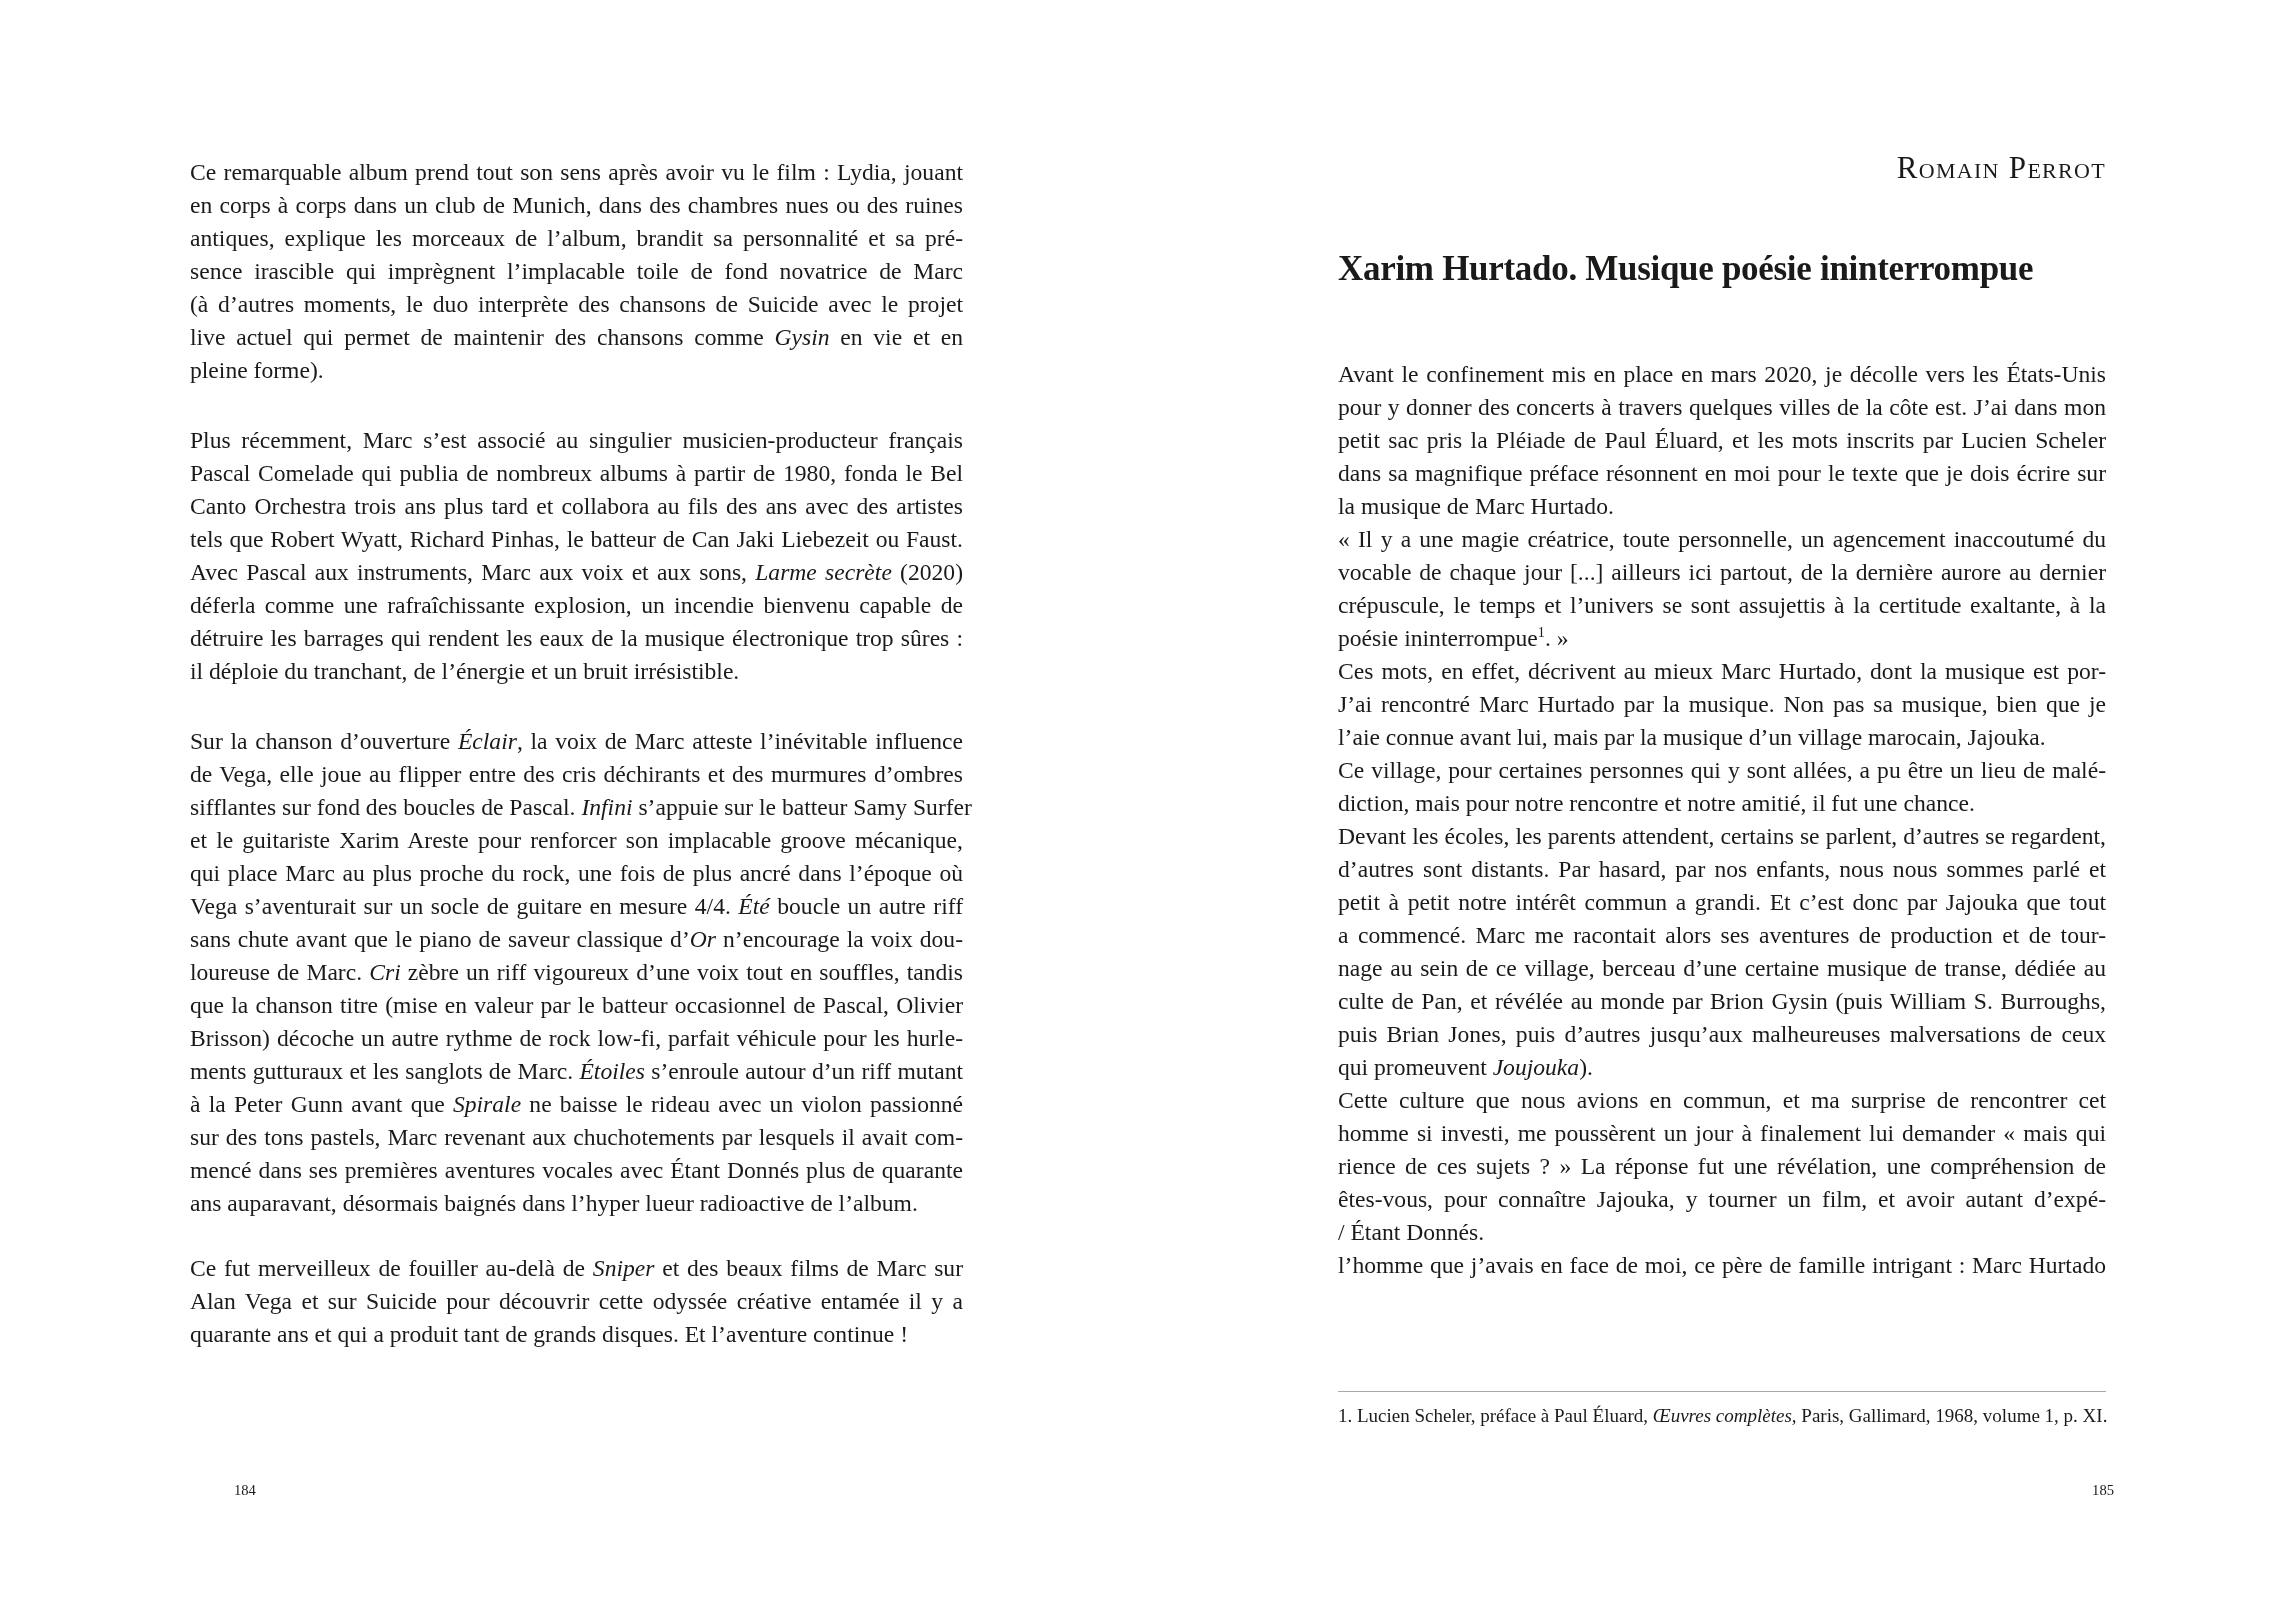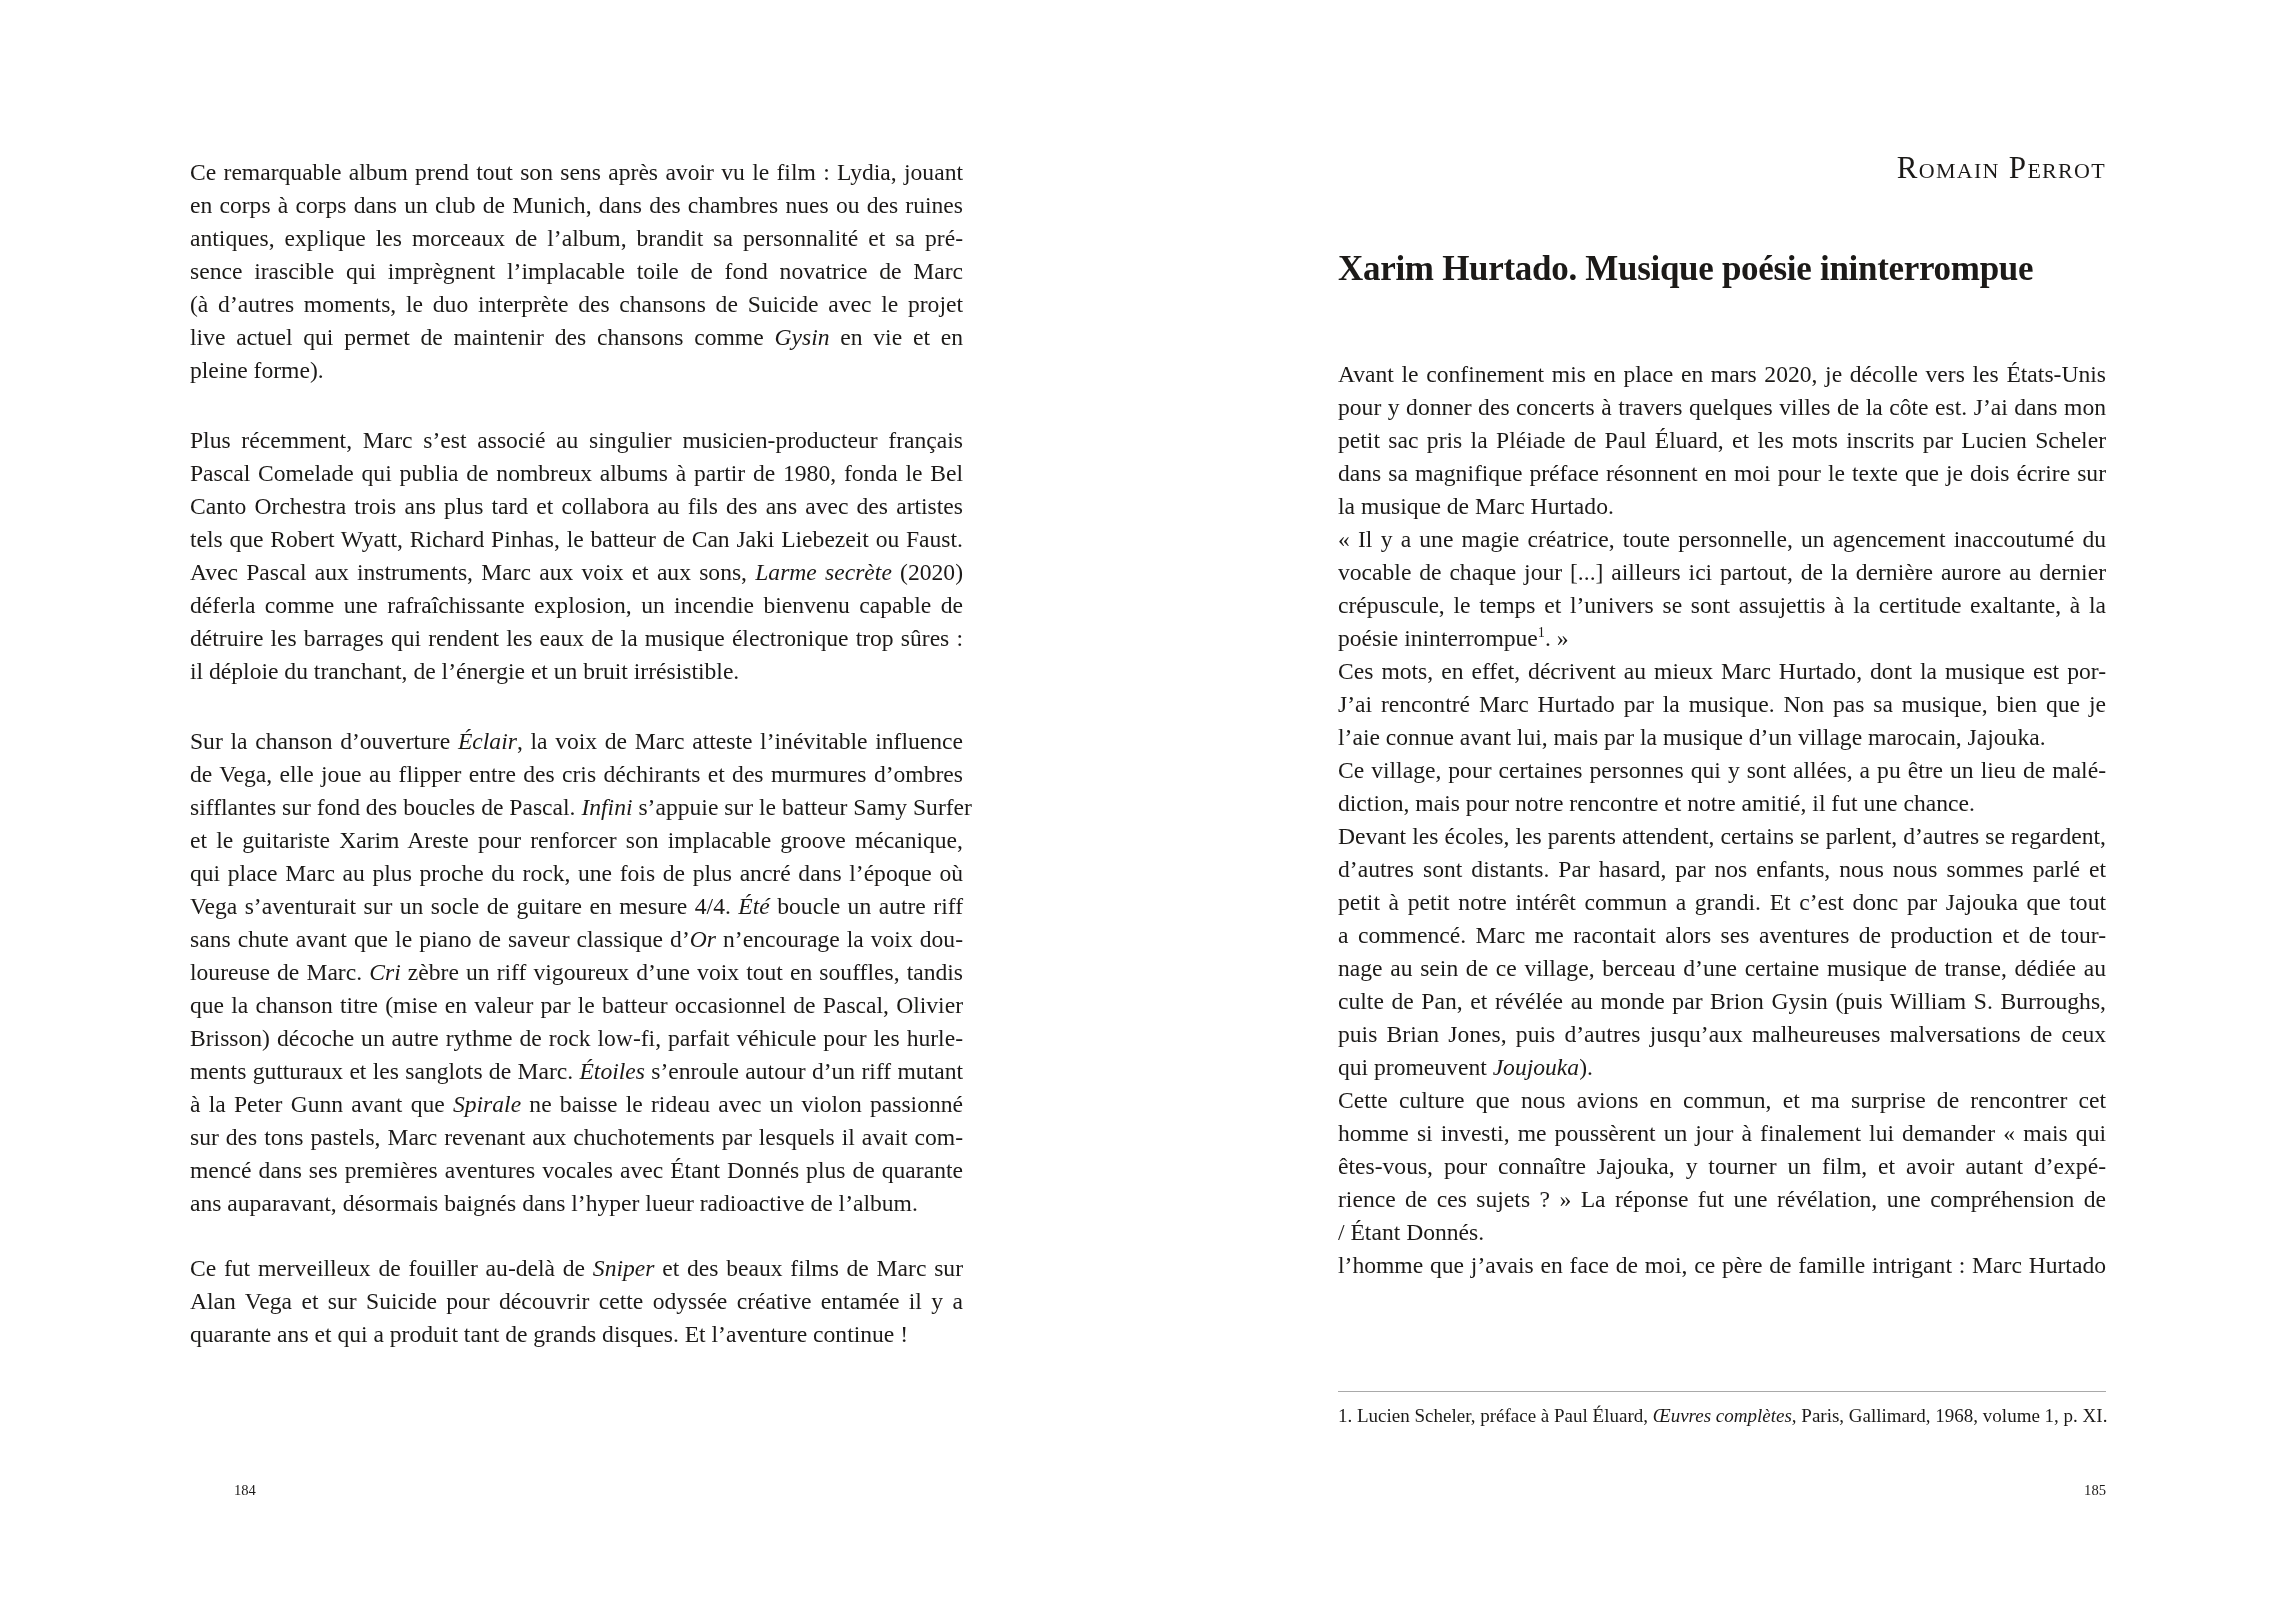--- a/index.html
+++ b/index.html
@@ -1,18 +1,18 @@
 <!DOCTYPE html>
 <html style="font-size:13.7px"><head>
 <meta charset="utf-8">
 <style>
   html, body { margin: 0; padding: 0; background: #ffffff; }
   body { width: 2295px; height: 1621px; position: relative; overflow: hidden;
          font-family: "Liberation Serif", "DejaVu Serif", serif; color: #1c1a18; }
-  .page { position: absolute; top: 0; height: 1621px; }
+  .page { position: absolute; top: 0; height: 1621px; padding-left: 8px; }
   .page-left { left: 0; width: 1147px; }
   .page-right { left: 1147px; width: 1148px; }
   .col { position: absolute; width: 773px; }
   .col-left { left: 190px; }
   .col-right { left: 191px; width: 768px; }
   .para { position: absolute; left: 0; width: 100%; }
   .line { display: block; height: 33px; line-height: 33px; font-size: 23.6px;
           text-align: justify; text-align-last: justify; white-space: nowrap;
           overflow: visible; }
   .line.last { text-align-last: left; }
@@ -102,22 +102,22 @@
         <span class="line">Devant les écoles, les parents attendent, certains se parlent, d’autres se regardent,</span>
         <span class="line">d’autres sont distants. Par hasard, par nos enfants, nous nous sommes parlé et</span>
         <span class="line">petit à petit notre intérêt commun a grandi. Et c’est donc par Jajouka que tout</span>
         <span class="line">a commencé. Marc me racontait alors ses aventures de production et de tour-</span>
         <span class="line">nage au sein de ce village, berceau d’une certaine musique de transe, dédiée au</span>
         <span class="line">culte de Pan, et révélée au monde par Brion Gysin (puis William S. Burroughs,</span>
         <span class="line">puis Brian Jones, puis d’autres jusqu’aux malheureuses malversations de ceux</span>
         <span class="line last">qui promeuvent <i>Joujouka</i>).</span>
         <span class="line">Cette culture que nous avions en commun, et ma surprise de rencontrer cet</span>
         <span class="line">homme si investi, me poussèrent un jour à finalement lui demander « mais qui</span>
+        <span class="line">rience de ces sujets ? » La réponse fut une révélation, une compréhension de</span>
         <span class="line">êtes-vous, pour connaître Jajouka, y tourner un film, et avoir autant d’expé-</span>
-        <span class="line">rience de ces sujets ? » La réponse fut une révélation, une compréhension de</span>
         <span class="line last">/ Étant Donnés.</span>
         <span class="line">l’homme que j’avais en face de moi, ce père de famille intrigant : Marc Hurtado</span>
       </div>
     <div class="rule"></div>
     <div class="fn" id="footnote">1. Lucien Scheler, préface à Paul Éluard, <i>Œuvres complètes</i>, Paris, Gallimard, 1968, volume 1, p. XI.</div>
   </div>
   <div class="folio folio-right">185</div>
 </div>
 
 

